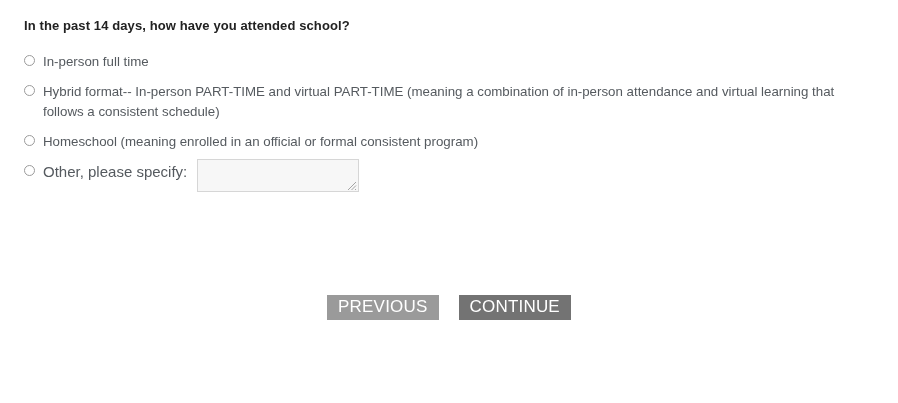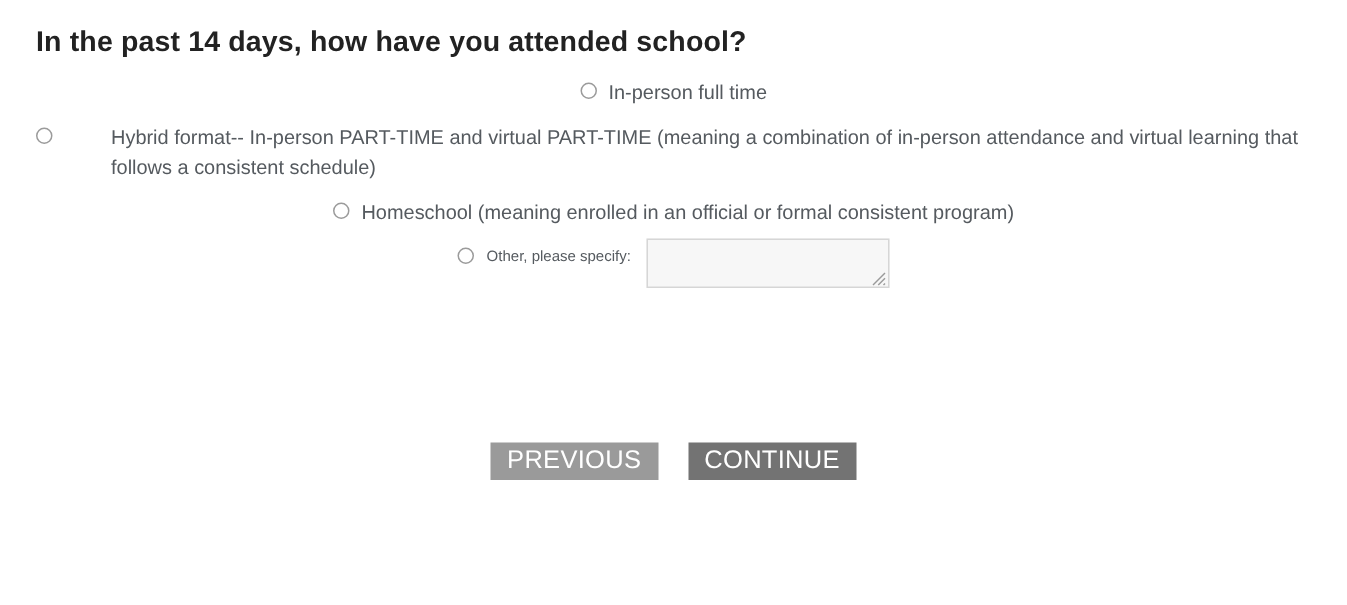--- a/index.html
+++ b/index.html
@@ -20,21 +20,21 @@
     width: 898px;
     height: 403px;
     background: #ffffff;
   }
 
   
   .question-heading {
     position: absolute;
     left: 24px;
     top: 18px;
-    font-size: 19px;
+    font-size: 13px;
     font-weight: bold;
     color: #222222;
     letter-spacing: 0.1px;
     white-space: nowrap;
   }
 
   
   .options-list {
     position: absolute;
     left: 24px;
@@ -42,21 +42,20 @@
     width: 850px;
   }
 
   .option-row {
     position: relative;
     display: flex;
     align-items: flex-start;
     padding: 0 0 0 0;
     margin-bottom: 10px;
     cursor: pointer;
-    justify-content: center;
   }
   .option-row:last-child {
     margin-bottom: 0;
   }
 
   .radio-circle {
     flex: 0 0 auto;
     width: 11px;
     height: 11px;
     border: 1px solid #9b9b9b;
@@ -70,34 +69,33 @@
   .option-label {
     font-size: 13.3px;
     line-height: 20px;
     color: #555a5f;
     max-width: 800px;
   }
 
   
   .option-row.wrap .option-label {
     max-width: 800px;
-    margin-left: 31px;
   }
 
   
   .option-row.other {
     align-items: flex-start;
     margin-top: 8px;
   }
   .other-inner {
     display: flex;
     align-items: flex-start;
   }
   .other-label {
-    font-size: 10px;
+    font-size: 15px;
     line-height: 20px;
     color: #555a5f;
     white-space: nowrap;
     margin-right: 10px;
   }
   .other-textarea {
     width: 162px;
     height: 33px;
     background: #f7f7f7;
     border: 1px solid #d6d6d6;

